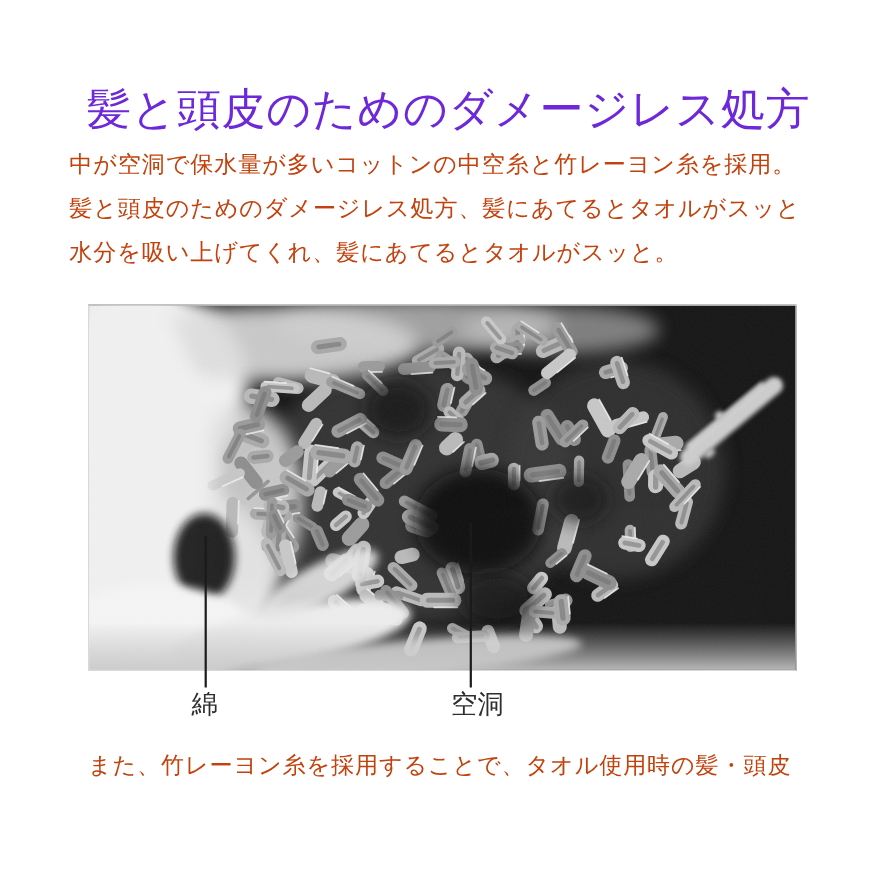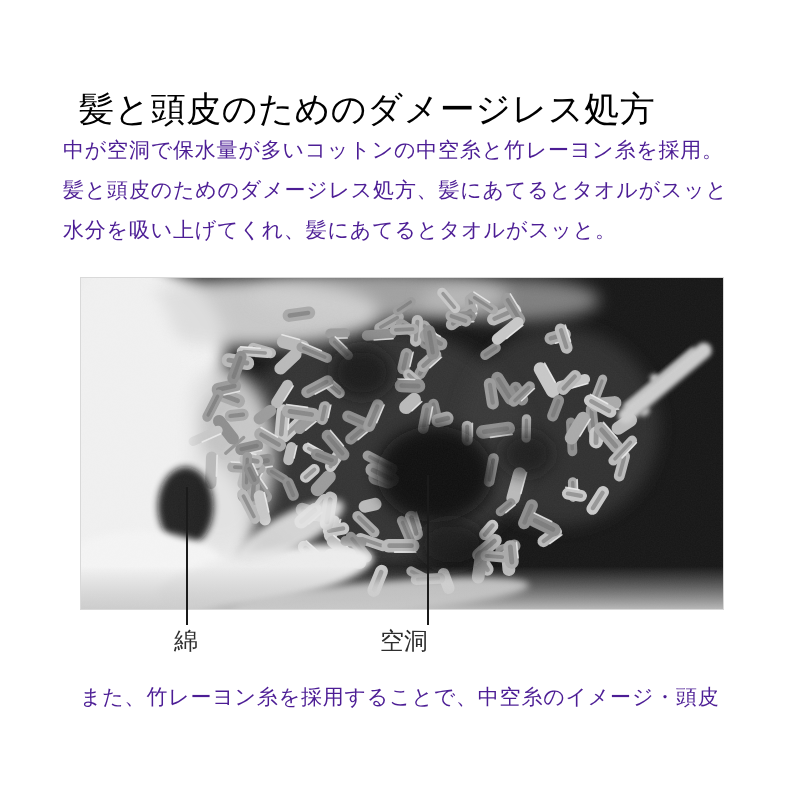--- a/index.html
+++ b/index.html
@@ -1,38 +1,38 @@
 <!DOCTYPE html>
 <html><head>
 <meta charset="utf-8">
 <style>
   html,body{margin:0;padding:0;background:#ffffff;}
   .page{
     position:relative;width:800px;height:800px;background:#ffffff;overflow:hidden;
     font-family:"Liberation Sans","DejaVu Sans",sans-serif;color:#4a4a4a;
   }
   .heading{
-    position:absolute;left:79px;top:64px;font-size:35px;line-height:44px;
-    font-weight:300;letter-spacing:0.5px;color:#000000;white-space:nowrap;
+    position:absolute;left:79px;top:51px;font-size:40px;line-height:44px;
+    font-weight:300;letter-spacing:0.5px;color:#6d28d9;white-space:nowrap;
   }
-  .para{position:absolute;font-size:21px;letter-spacing:0.8px;color:#4c1d95;}
+  .para{position:absolute;font-size:21px;letter-spacing:0.8px;color:#c2410c;}
   .para .line{height:40px;line-height:40px;white-space:nowrap;}
   #intro{left:63px;top:130px;}
   #outro{left:80px;top:677px;}
   .photo{
     position:absolute;left:80px;top:277px;width:644px;height:333px;
     background:#161616;border:1px solid #d9d9d9;box-sizing:border-box;
   }
   .photo svg{display:block;width:100%;height:100%;}
   .pointer{position:absolute;width:2px;background:#1b1b1b;z-index:3;}
   #ptr-cotton{left:186px;top:487px;height:138px;}
   #ptr-hollow{left:427px;top:475px;height:150px;}
   .img-label{position:absolute;top:628px;font-size:24px;line-height:26px;color:#2e2e2e;z-index:3;}
   #label-cotton{left:156px;width:60px;text-align:center;}
-  #label-hollow{left:380px;width:100px;text-align:left;}
+  #label-hollow{left:358px;width:100px;text-align:right;}
   .caption{position:absolute;top:620px;right:76px;font-size:18px;line-height:22px;letter-spacing:0.5px;color:#333333;}
 </style>
 </head>
 <body>
 
 <div class="page">
 
   <h1 class="heading">髪と頭皮のためのダメージレス処方</h1>
 
   <div class="para" id="intro">
@@ -747,16 +747,16 @@
       </svg>
   </div>
 
   <div class="pointer" id="ptr-cotton"></div>
   <div class="pointer" id="ptr-hollow"></div>
 
   <div class="img-label" id="label-cotton">綿</div>
   <div class="img-label" id="label-hollow">空洞</div>
 
   <div class="para" id="outro">
-    <div class="line">また、竹レーヨン糸を採用することで、中空糸のイメージ・頭皮</div>
+    <div class="line">また、竹レーヨン糸を採用することで、タオル使用時の髪・頭皮</div>
   </div>
 
 </div>
 
 </body></html>

